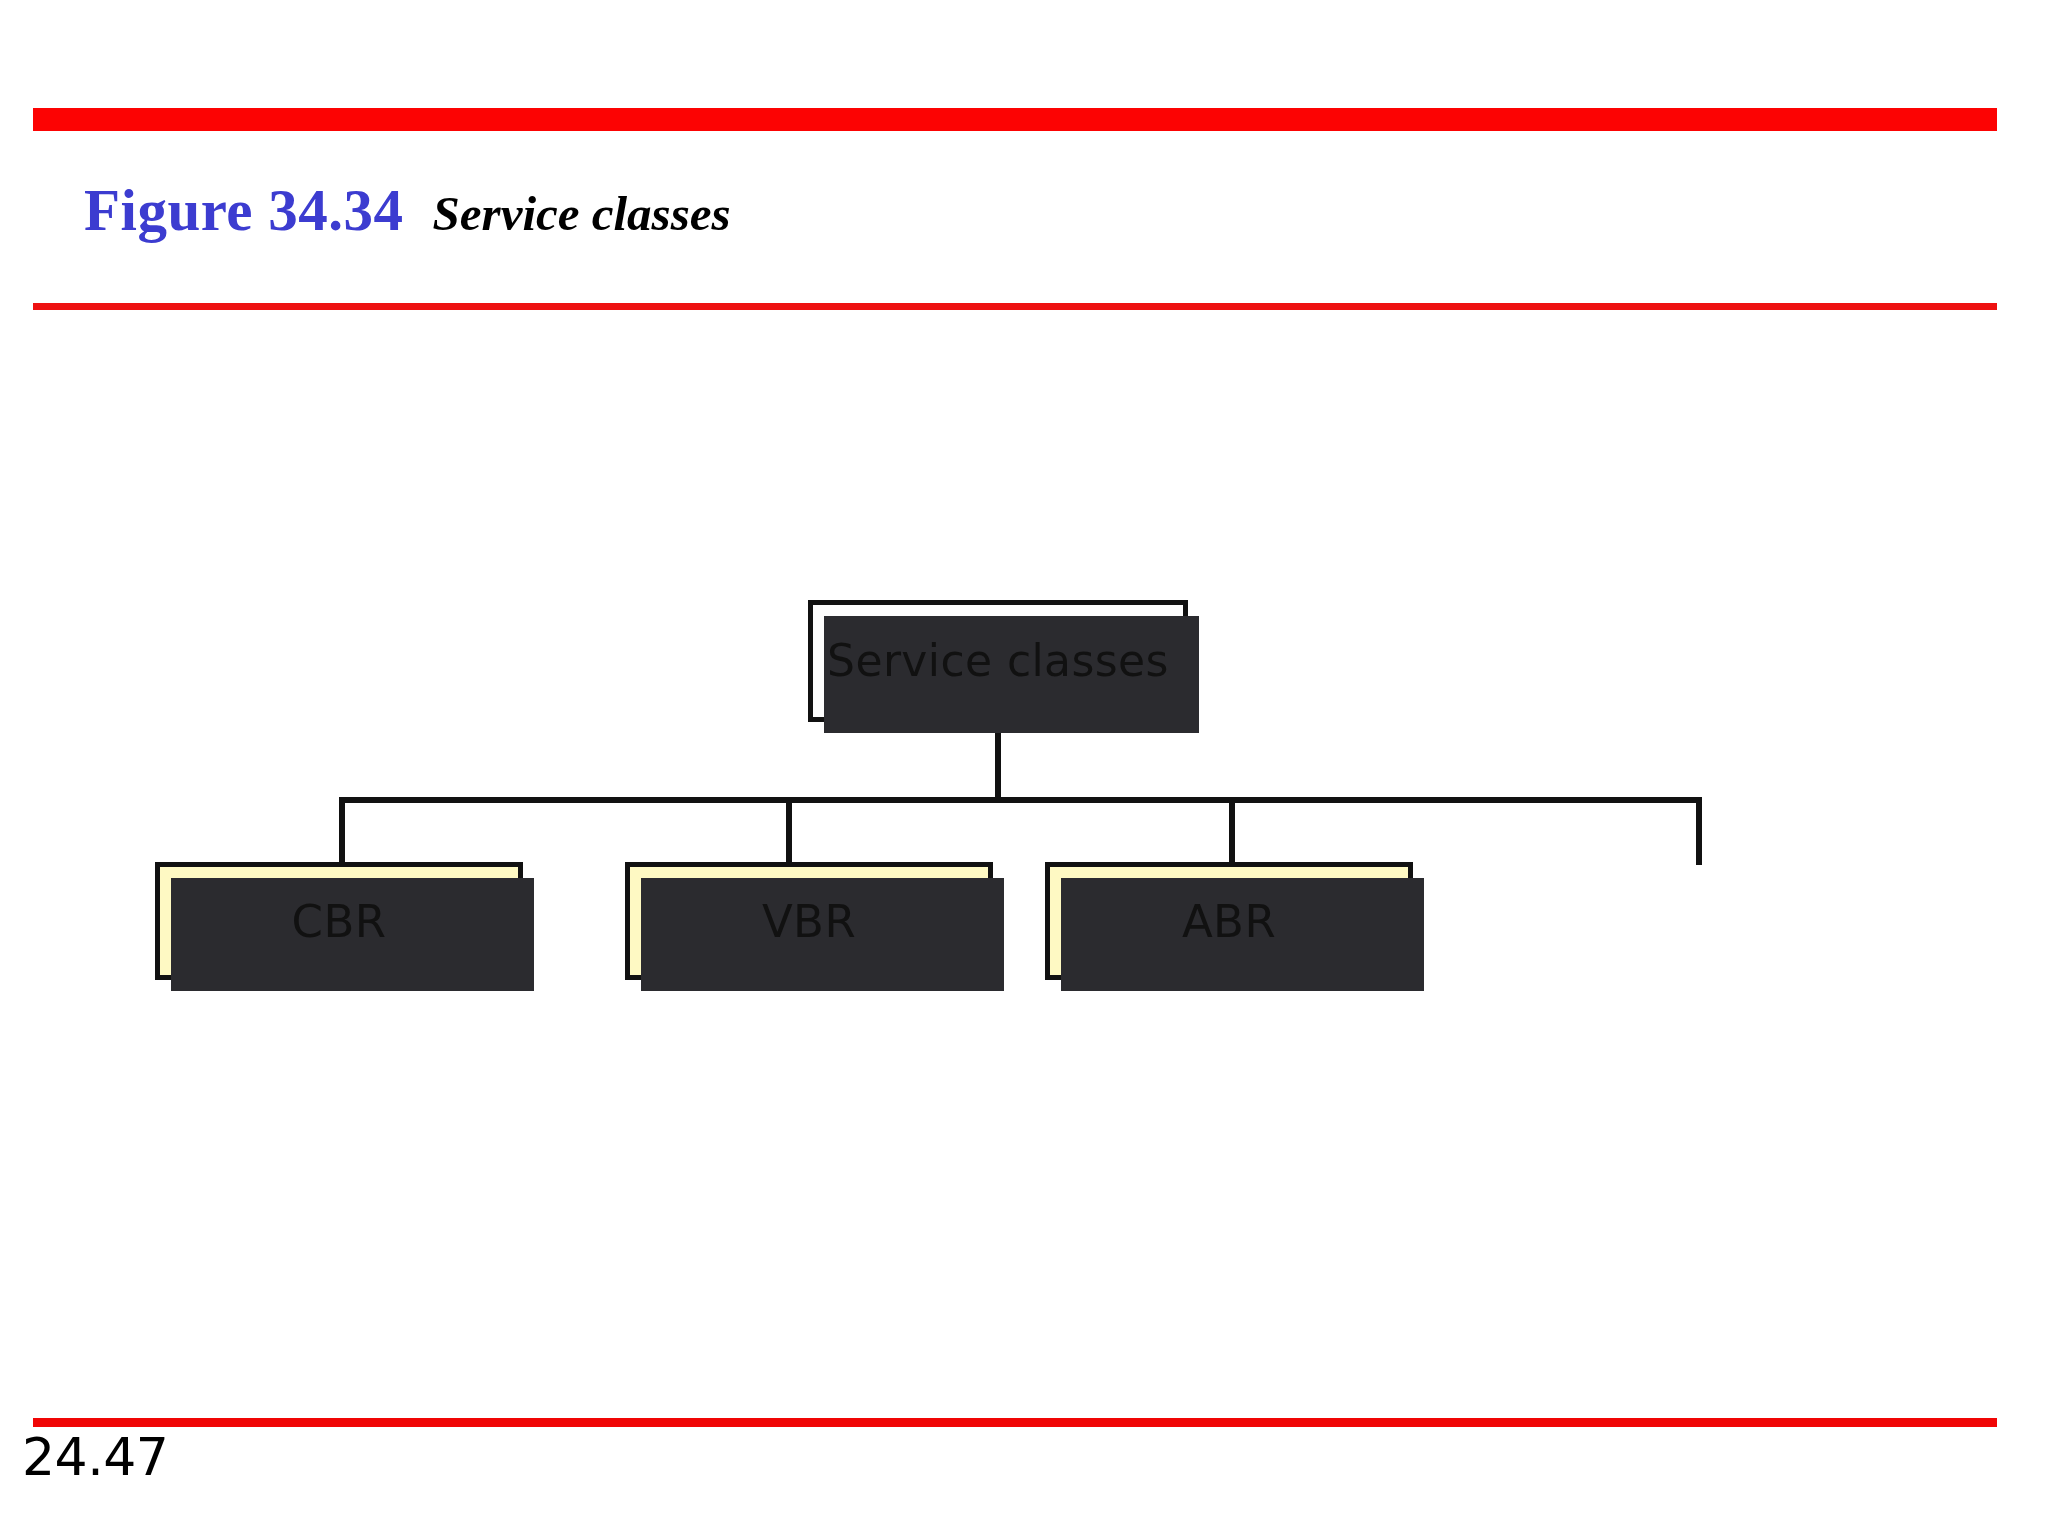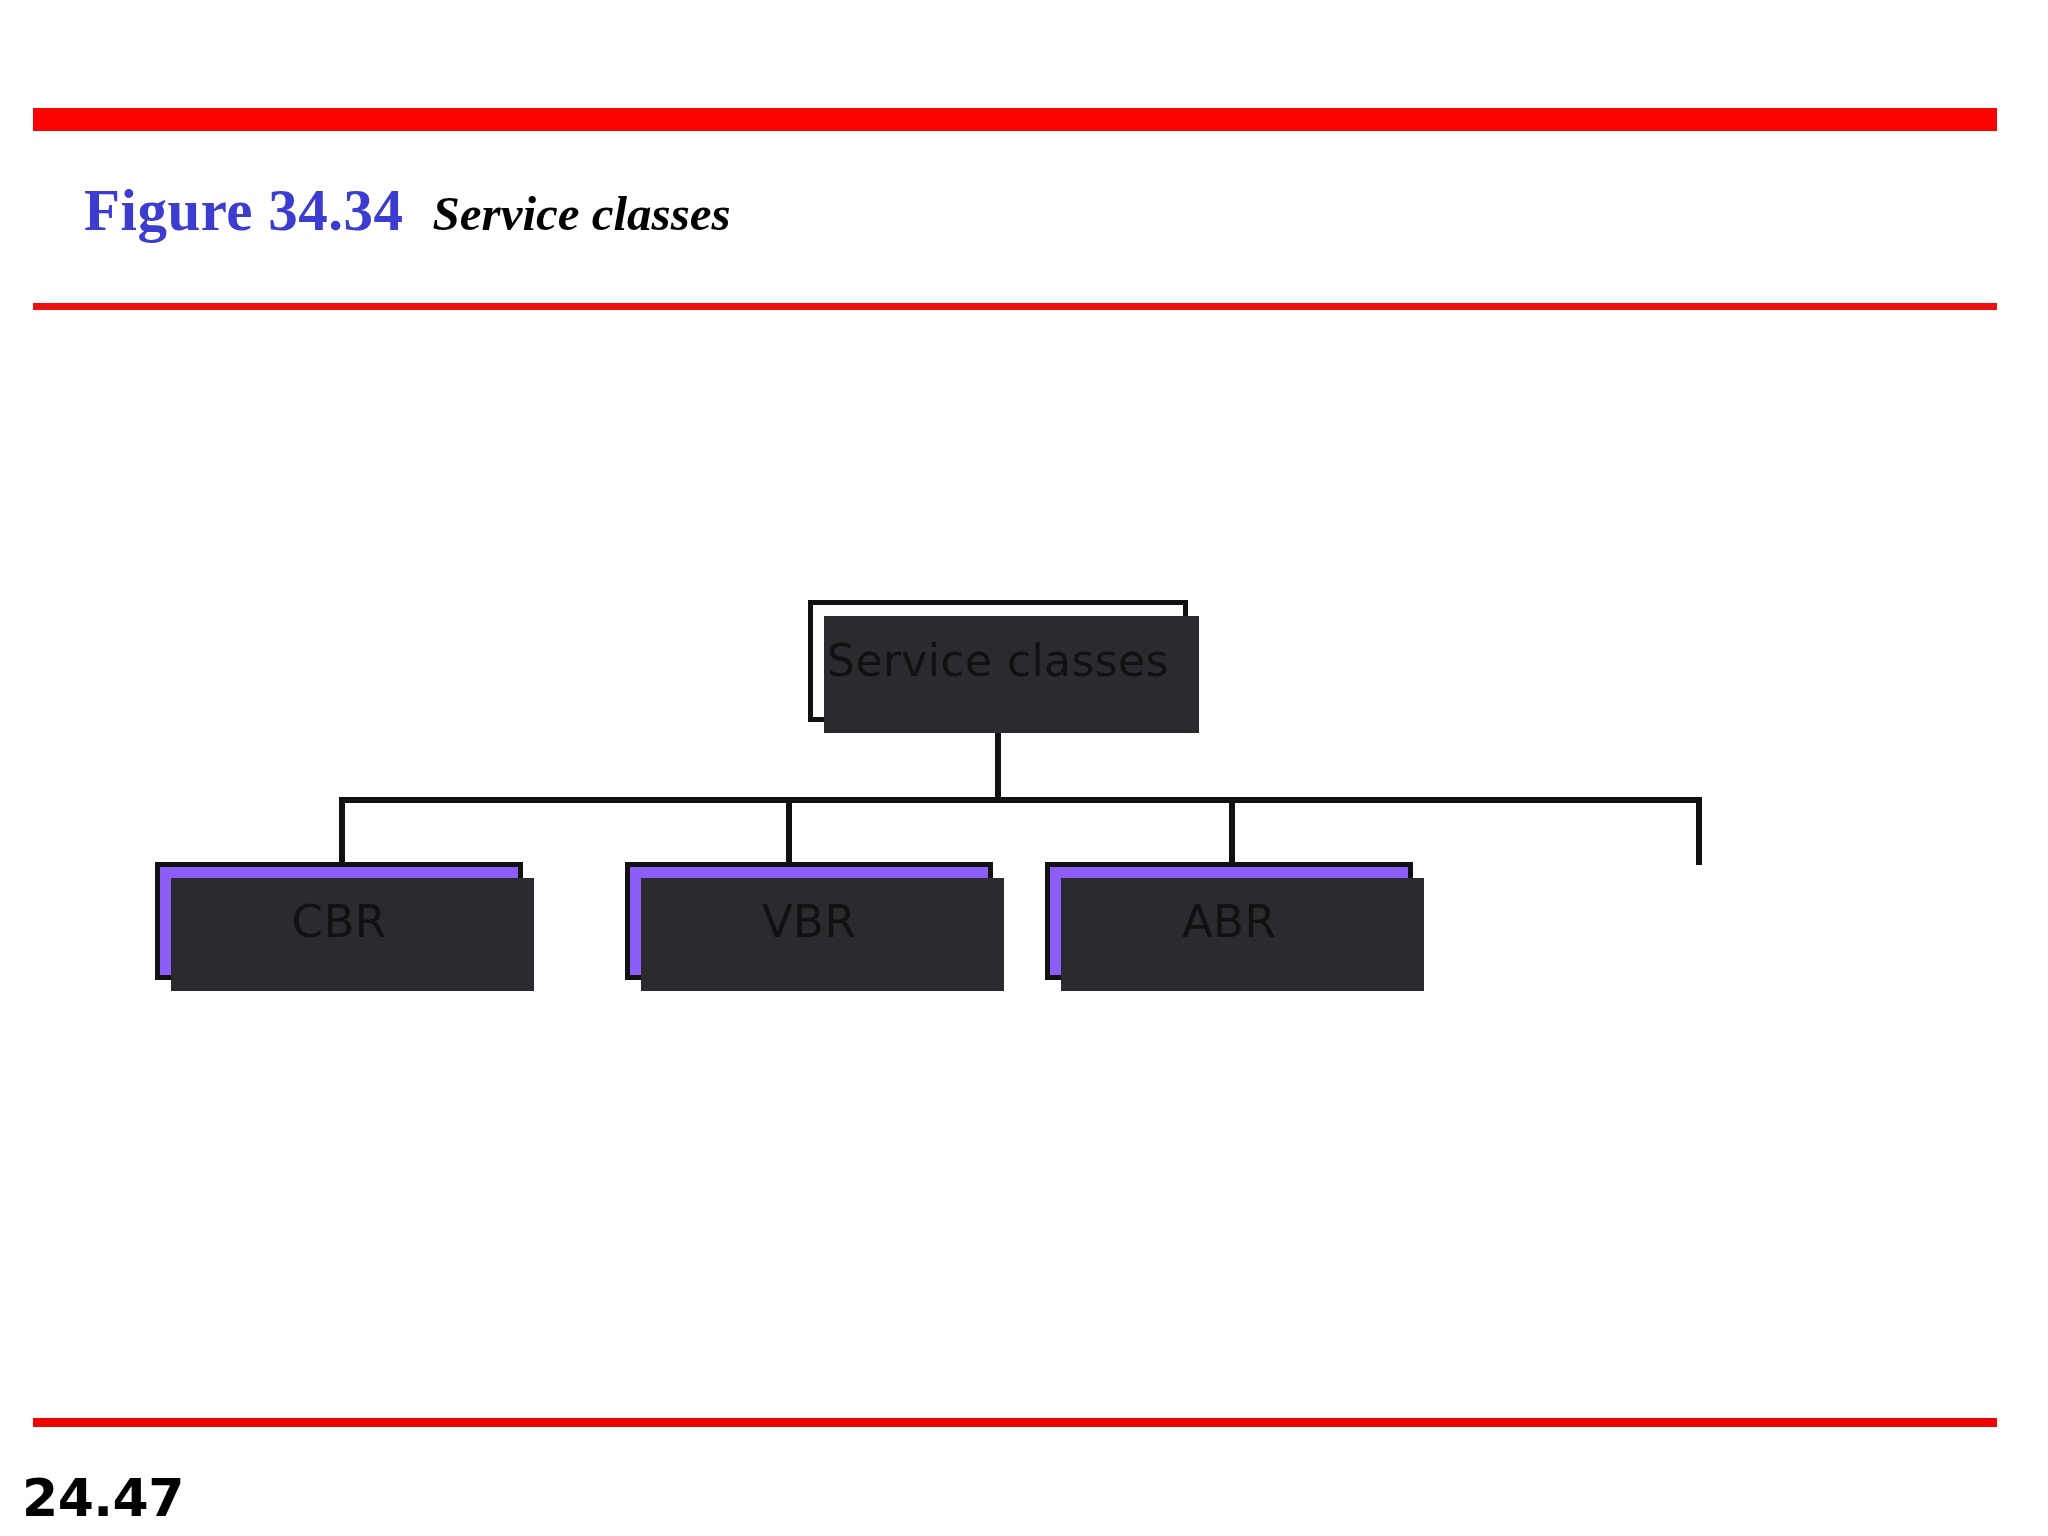--- a/index.html
+++ b/index.html
@@ -107,21 +107,21 @@
   .node-root {
     background: #fdfdfd;
     left: 808px;
     top: 600px;
     width: 380px;
     height: 122px;
   }
   .node-root .node-label { font-size: 44px; }
 
   .node-leaf {
-    background: #8b5cf6;
+    background: #fef9c3;
     top: 862px;
     width: 368px;
     height: 118px;
   }
   .leaf-0 { left: 155px; }
   .leaf-1 { left: 602px; margin-left: 23px; }
   .leaf-2 { left: 1045px; }
   .leaf-3 { left: 1489px; }
 
   
@@ -149,23 +149,23 @@
   }
   .drop-0 { left: 339px; }
   .drop-1 { left: 786px; }
   .drop-2 { left: 1229px; }
   .drop-3 { left: 1696px; }
 
   
   .page-number {
     position: absolute;
     left: 22px;
-    top: 1468px;
+    top: 1427px;
     font-family: "DejaVu Sans", sans-serif;
-    font-weight: bold;
+    font-weight: normal;
     font-size: 52px;
     color: #000000;
     letter-spacing: -0.5px;
   }
 </style>
 </head>
 <body>
 
 <div class="rule-top"></div>
 

